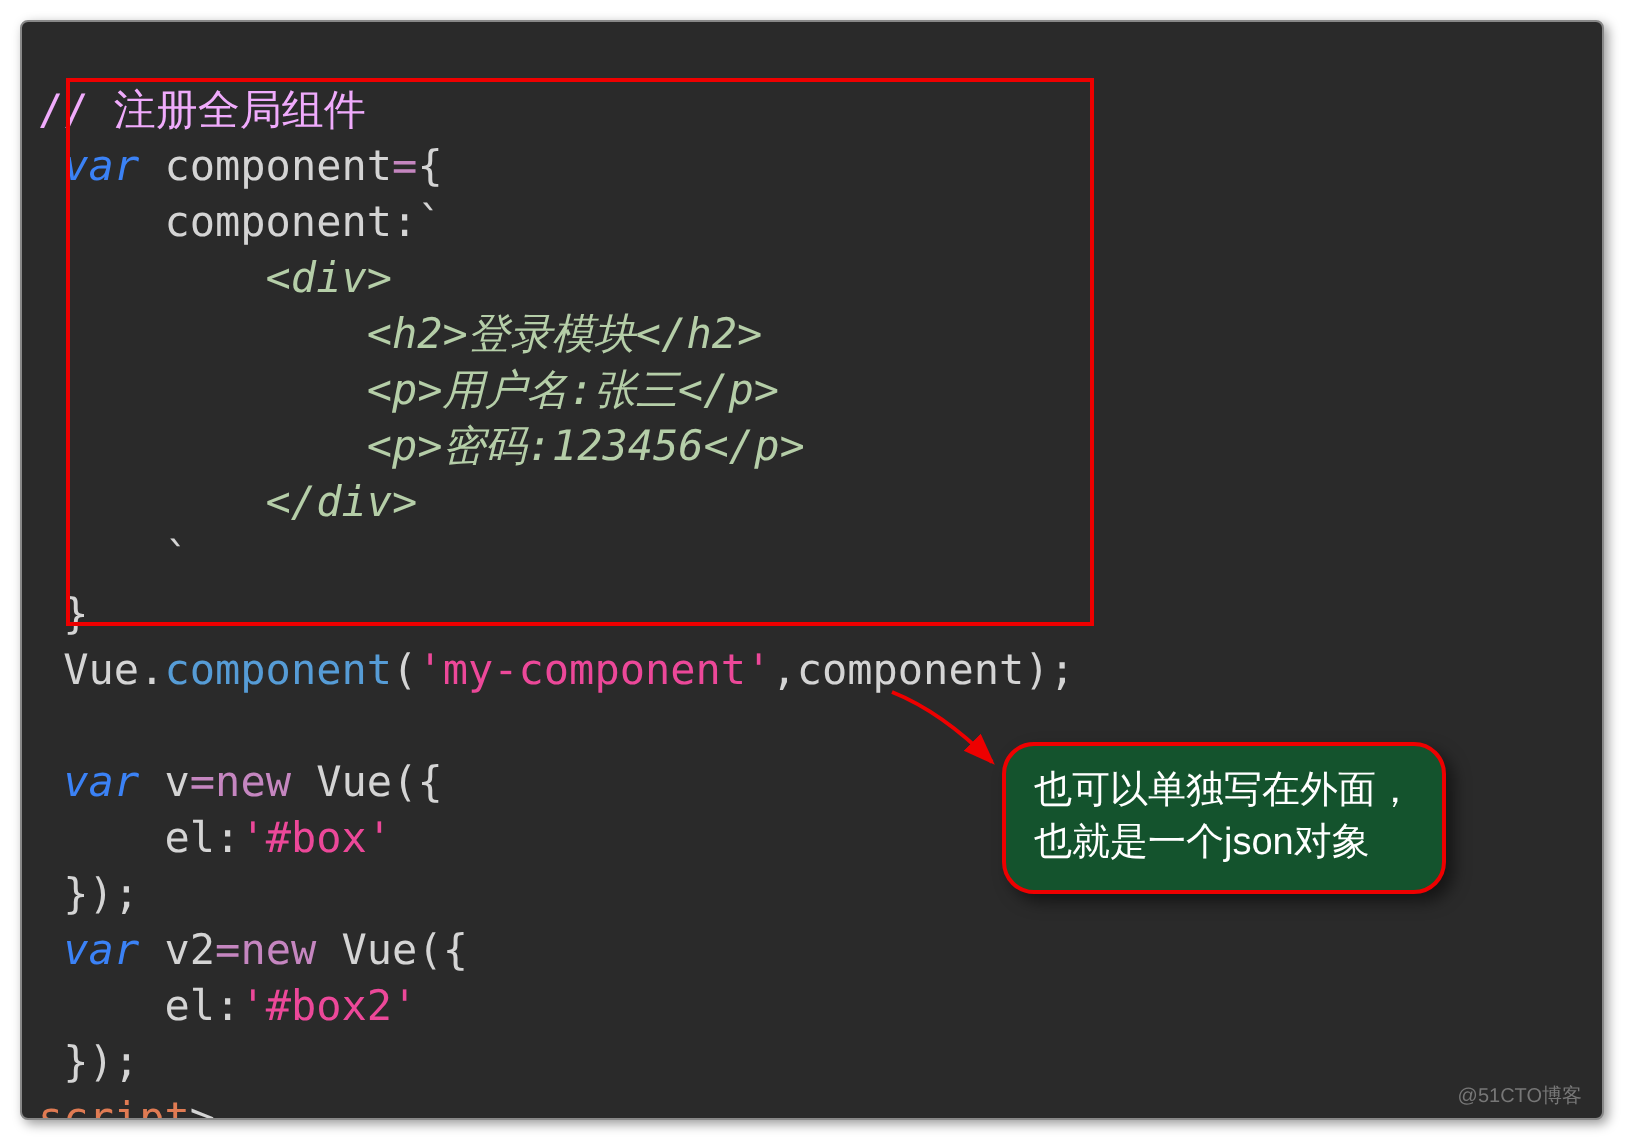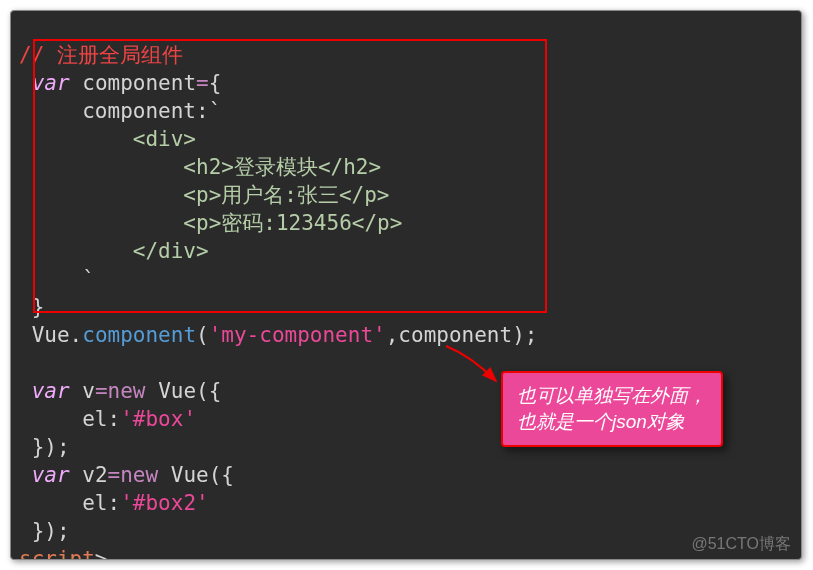--- a/index.html
+++ b/index.html
@@ -24,26 +24,26 @@
   }
   .code-area {
     padding: 2px 8px;
     font-size: 21px;
     line-height: 28px;
     white-space: pre;
     color: #ddd;
     position: relative;
   }
   .kw { color: #c586c0; }
-  .var-decl { color: #f0abfc; font-style: italic; }
+  .var-decl { color: #3b82f6; font-style: italic; }
   .fn { color: #569cd6; }
   .str { color: #ec4899; }
   .ident { color: #d4d4d4; }
-  .tmpl { color: #b5cea8; }
-  .comment { color: #ef4444; }
+  .tmpl { color: #b5cea8; font-style: italic; }
+  .comment { color: #f0abfc; }
   .punct { color: #d4d4d4; }
   .tag { color: #e07b53; }
   .red-box {
     position: absolute;
     border: 2px solid #e00;
     left: 22px;
     top: 28px;
     width: 510px;
     height: 270px;
     pointer-events: none;
@@ -52,37 +52,36 @@
     position: absolute;
     left: 430px;
     top: 330px;
     pointer-events: none;
   }
   .callout {
     position: absolute;
     left: 490px;
     top: 360px;
     width: 190px;
-    background: #ec4899;
+    background: #14532d;
     border: 2px solid #e00;
-    border-radius: 4px;
+    border-radius: 16px;
     padding: 10px 14px;
     color: #fff;
     font-size: 19px;
     line-height: 26px;
     font-family: "Microsoft YaHei", sans-serif;
     box-shadow: 4px 4px 8px rgba(0,0,0,0.5);
-    font-style: italic;
   }
   .watermark {
     position: absolute;
     right: 10px;
     bottom: 4px;
     color: #777;
-    font-size: 16px;
+    font-size: 10px;
     font-family: sans-serif;
   }
 </style>
 </head>
 <body>
 
 <div class="editor-frame">
   <div class="code-area">
 <span class="comment">// 注册全局组件</span>
  <span class="var-decl">var</span><span class="ident"> component</span><span class="kw">=</span><span class="punct">{</span>

